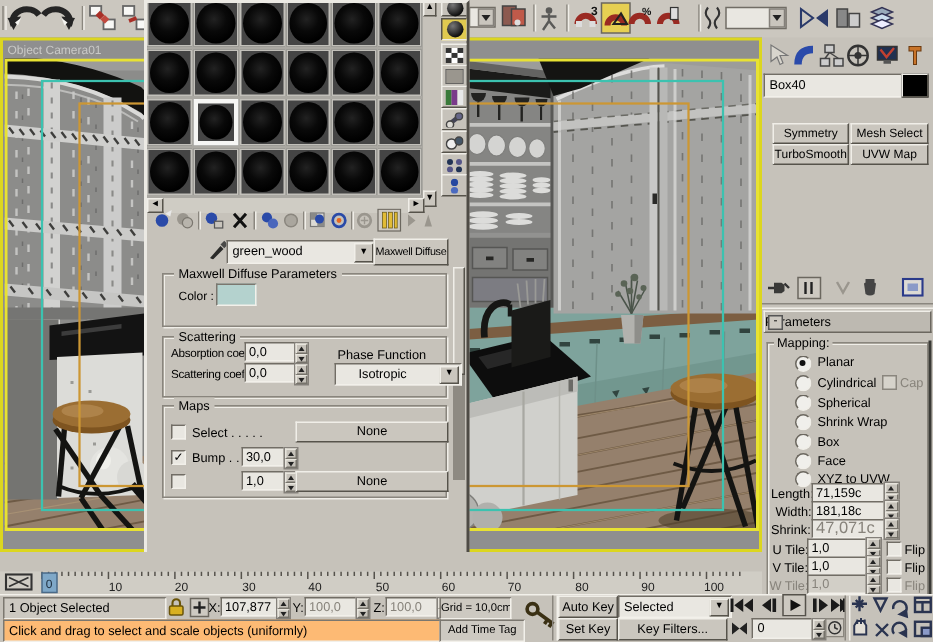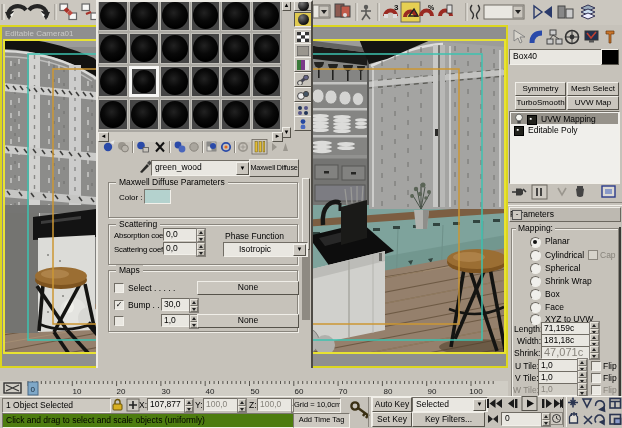--- a/index.html
+++ b/index.html
@@ -88,21 +88,21 @@
       <rect x="566" y="9" width="7" height="9" fill="#ccc" stroke="#444"></rect>
 
   <path d="M581 8 l7 -3 l7 3 l-7 3 z" fill="#9ab" stroke="#335"></path>
       <path d="M581 12 l7 -3 l7 3 l-7 3 z" fill="#cde" stroke="#335"></path>
       <path d="M581 16 l7 -3 l7 3 l-7 3 z" fill="#eef" stroke="#335"></path>
 
 </svg>
 </div>
 
 <div class="a" id="vp" style="left:0;top:25px;width:508px;height:343px;background:#8f8f8f;border:2px solid #dcd61f;box-sizing:border-box"></div>
-<div class="a" id="vplabel" style="left:5px;top:29px;color:#c9c9c7;font-size:8px">Editable Camera01</div>
+<div class="a" id="vplabel" style="left:5px;top:29px;color:#c9c9c7;font-size:8px">Object Camera01</div>
 
 <div class="a" id="live" style="left:3px;top:39px;width:503px;height:315px">
 <svg width="503" height="315" viewBox="0 0 503 315">
 
   <rect x="0" y="0" width="503" height="315" fill="#9c9c9a"></rect>
 
   <polygon points="90,150 503,130 503,210 277,251 90,261" fill="#7ea39c"></polygon>
   <polygon points="90,150 503,130 503,148 90,166" fill="#93b1aa"></polygon>
 
   <polygon points="300,181 503,166 503,174 300,188" fill="#7c5e42"></polygon>
@@ -680,38 +680,20 @@
 
   <div class="a wbox" style="left:1px;top:24px;width:88px;height:14px;line-height:13px;padding-left:3px">Box40</div>
   <div class="a" style="left:93px;top:24px;width:16px;height:14px;background:#000;border:1px solid;border-color:#f0eee8 #56534b #56534b #f0eee8"></div>
 
 
   <div class="a btn" style="left:7px;top:57px;width:49px;height:12px;line-height:11px;font-size:8px;white-space:nowrap;overflow:hidden">Symmetry</div>
   <div class="a btn" style="left:59px;top:57px;width:50px;height:12px;line-height:11px;font-size:8px;white-space:nowrap;overflow:hidden">Mesh Select</div>
   <div class="a btn" style="left:7px;top:71px;width:49px;height:12px;line-height:11px;font-size:8px;white-space:nowrap;overflow:hidden">TurboSmooth</div>
   <div class="a btn" style="left:59px;top:71px;width:50px;height:12px;line-height:11px;font-size:8px;white-space:nowrap;overflow:hidden">UVW Map</div>
 
-  <div class="a" style="left:1px;top:86px;width:109px;height:71px;background:#f0efeb;border:1px solid;border-color:#716d65 #f2f0ea #f2f0ea #716d65">
-    <div class="a" style="left:1px;top:1px;width:107px;height:11px;background:#96928a">
-      <svg class="a" style="left:3px;top:0" width="10" height="11">
-          <circle cx="5" cy="4.5" r="3.4" fill="#f4f4ee" stroke="#444" stroke-width="0.8"></circle>
-          <rect x="3.4" y="8" width="3.2" height="2.5" fill="#444"></rect>
-        </svg>
-      <div class="a" style="left:16px;top:1.5px;width:8px;height:8px;background:#21211b;border:1px solid #000">
-          <span style="position:absolute;left:1.5px;top:-1px;color:#fff;font-size:7px">▪</span>
-        </div>
-      <span class="a lbl" style="left:30px;top:1px;font-size:8.5px">UVW Mapping</span>
-    </div>
-    <div class="a" style="left:1px;top:12px;width:107px;height:11px">
-      <div class="a" style="left:3px;top:1.5px;width:8px;height:8px;background:#21211b;border:1px solid #000">
-          <span style="position:absolute;left:1.5px;top:-1px;color:#fff;font-size:7px">▪</span>
-        </div>
-      <span class="a lbl" style="left:17px;top:1px;font-size:8.5px">Editable Poly</span>
-    </div>
-  </div>
 
   <svg class="a" style="left:2px;top:159px" width="110" height="16" viewBox="0 0 110 16">
     <path d="M2 8 L6 8 M13 5 L16 8" stroke="#333" stroke-width="1.6" fill="none"></path>
       <path d="M6 4.5 L11 4.5 L13 6 L13 10 L11 11.5 L6 11.5 Z" fill="#3a3a38"></path>
     <rect x="22" y="1" width="15" height="14" fill="#cdc9c1" stroke="#6b675f"></rect>
     <path d="M27 4 L27 12 M31 4 L31 12" stroke="#222" stroke-width="1.6"></path>
     <path d="M48 4 L52 11 L56 4" stroke="#9a968e" stroke-width="1.6" fill="none"></path>
     <path d="M66 5 q4 -4 8 0 l-1 7 q-3 2 -6 0 Z" fill="#444"></path>
       <rect x="67" y="2" width="6" height="2" fill="#444"></rect>
     <rect x="92" y="2" width="13" height="11" fill="#dcdad4" stroke="#2a3a8a" stroke-width="1.4"></rect>
@@ -946,21 +928,21 @@
     <i class="u"></i>
     <i class="d"></i>
   </div>
 <div class="a lbl" style="left:249px;top:400px;font-size:8.5px">Z:</div>
 <div class="a wbox gtxt" style="left:257px;top:398px;width:32px;height:11px;font-size:8.5px;line-height:10px;padding-left:2px">100,0</div>
 <div class="a spin" style="left:291px;top:398px;width:8px;height:13px">
     <i class="u"></i>
     <i class="d"></i>
   </div>
 <div class="a" style="left:293px;top:398px;width:46px;height:13px;background:#cdc9c1;border:1px solid;border-color:#7b776f #f2f0ea #f2f0ea #7b776f;line-height:12px;font-size:7.5px;text-align:center;white-space:nowrap;overflow:hidden">Grid = 10,0cm</div>
-<div class="a" style="left:2px;top:413px;width:287px;height:13px;background:#4d7c0f;border:1px solid;border-color:#7b776f #f2f0ea #f2f0ea #7b776f;line-height:12px;padding-left:3px;font-size:8.5px">Click and drag to select and scale objects (uniformly)</div>
+<div class="a" style="left:2px;top:413px;width:287px;height:13px;background:#fdba74;border:1px solid;border-color:#7b776f #f2f0ea #f2f0ea #7b776f;line-height:12px;padding-left:3px;font-size:8.5px">Click and drag to select and scale objects (uniformly)</div>
 <div class="a" style="left:293px;top:413px;width:55px;height:13px;background:#cdc9c1;border:1px solid;border-color:#7b776f #f2f0ea #f2f0ea #7b776f;line-height:12px;font-size:7.5px;text-align:center;white-space:nowrap;overflow:hidden">Add Time Tag</div>
 
 <svg class="a" style="left:350px;top:398px" width="22" height="26" viewBox="0 0 22 26">
   <circle cx="5" cy="8" r="3.6" fill="none" stroke="#3a3014" stroke-width="2.4"></circle>
   <path d="M8 10 L19 18 M15 15 l-2 3 M18 17 l-2 3" stroke="#3a3014" stroke-width="2.4" fill="none"></path>
 </svg>
 <div class="a" style="left:368px;top:397px;width:2px;height:30px;border-left:1px solid #8a867e;border-right:1px solid #f2f0ea"></div>
 
 <div class="a btn" style="left:372px;top:397px;width:38px;height:13px;line-height:12px;font-size:8.5px">Auto Key</div>
 <div class="a wbox" style="left:412px;top:397px;width:71px;height:13px;line-height:12px;padding-left:3px;font-size:8.5px">Selected

